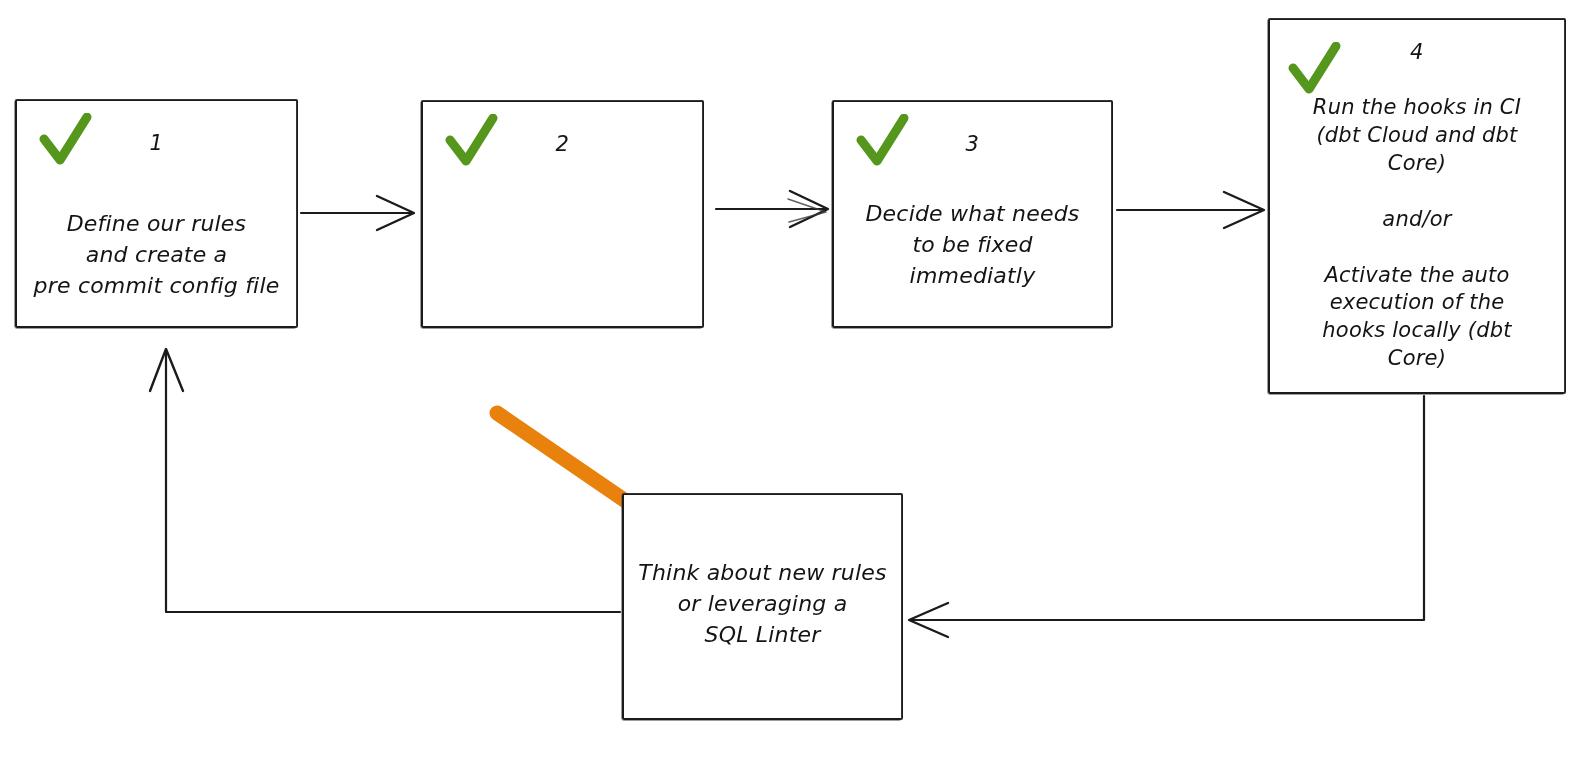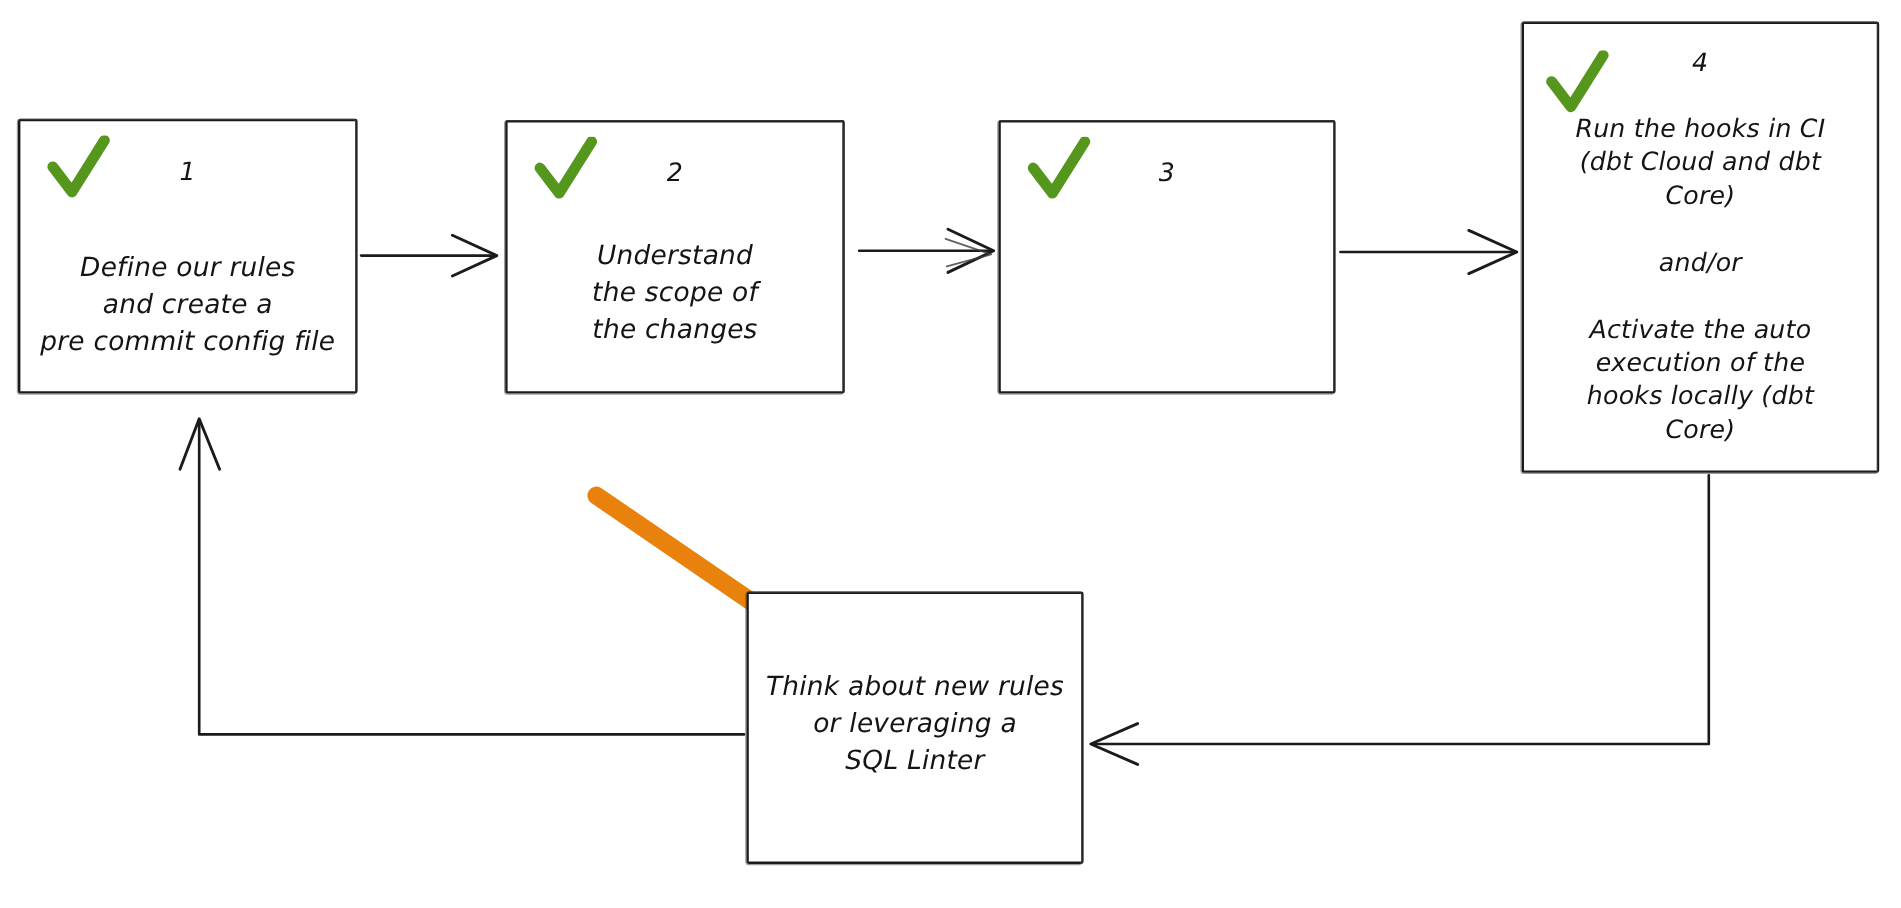--- a/index.html
+++ b/index.html
@@ -153,32 +153,32 @@
 pre commit config file</div>
     </div>
   </div>
 
   <div class="node" id="node-2" style="left:421px; top:100px; width:283px; height:228px;">
     <div class="node-inner">
       <svg class="check" viewBox="0 0 54 56">
         <path d="M5,26 L21,47 L48,4" stroke="#55961c" stroke-width="9" fill="none" stroke-linecap="round" stroke-linejoin="round"></path>
       </svg>
       <div class="step-num hand">2</div>
-      <div class="node-text hand">Understand
-the scope of
-the changes</div>
     </div>
   </div>
 
   <div class="node" id="node-3" style="left:832px; top:100px; width:281px; height:228px;">
     <div class="node-inner">
       <svg class="check" viewBox="0 0 54 56">
         <path d="M5,26 L21,47 L48,4" stroke="#55961c" stroke-width="9" fill="none" stroke-linecap="round" stroke-linejoin="round"></path>
       </svg>
       <div class="step-num hand">3</div>
+      <div class="node-text hand">Decide what needs
+to be fixed
+immediatly</div>
     </div>
   </div>
 
   <div class="node" id="node-4" style="left:1268px; top:18px; width:298px; height:376px;">
     <div class="node-inner">
       <svg class="check" viewBox="0 0 54 56" style="left:18px; top:22px;">
         <path d="M5,26 L21,47 L48,4" stroke="#55961c" stroke-width="9" fill="none" stroke-linecap="round" stroke-linejoin="round"></path>
       </svg>
       <div class="step-num hand" style="top:20px;">4</div>
       <div class="node-text hand" style="font-size:21px; line-height:1.33;">Run the hooks in CI

